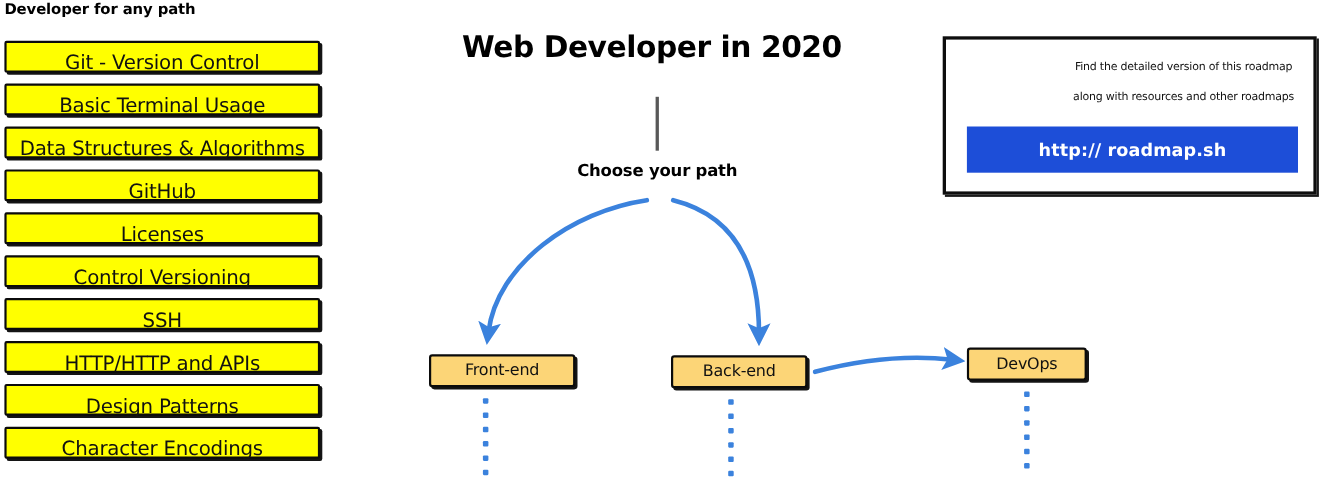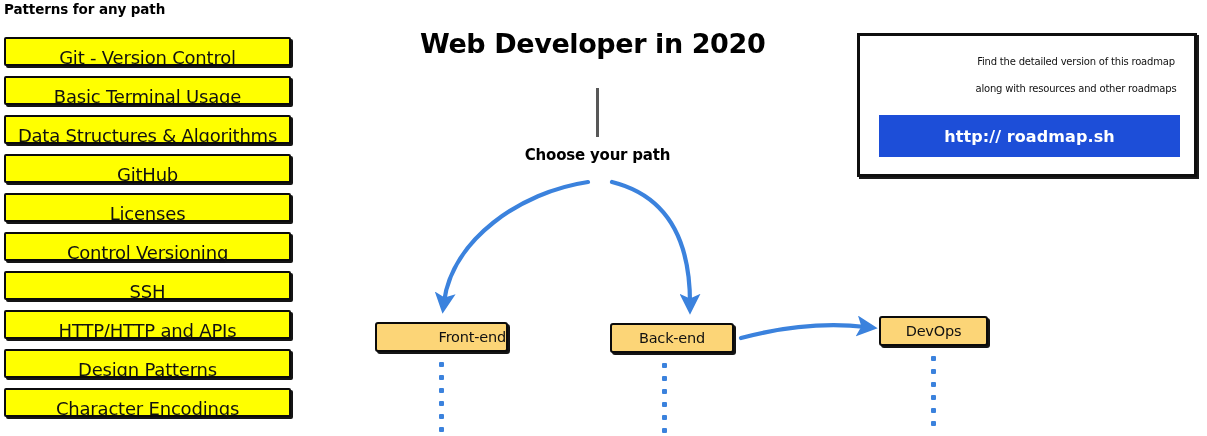--- a/index.html
+++ b/index.html
@@ -116,21 +116,21 @@
     display: flex;
     align-items: center;
     justify-content: center;
   }
   .path-label {
     font-size: 14.5px;
     color: #111111;
     letter-spacing: -0.2px;
     white-space: nowrap;
   }
-  #path-box-frontend { left: 375px; top: 322px; width: 133px; justify-content: flex-end; }
+  #path-box-frontend { left: 390px; top: 322px; width: 133px; }
   #path-box-backend  { left: 610px; top: 323px; width: 124px; }
   #path-box-devops   { left: 879px; top: 316px; width: 109px; }
 
   .dot-trail { position: absolute; }
   .dot-trail i {
     display: block;
     width: 5px;
     height: 5px;
     border-radius: 1px;
     background: #3b82dd;
@@ -181,21 +181,21 @@
     font-weight: bold;
     color: #ffffff;
     letter-spacing: 0.1px;
     white-space: nowrap;
   }
 </style>
 </head>
 <body>
 
 <div id="required-section">
-  <div id="required-heading">Patterns for any path</div>
+  <div id="required-heading">Developer for any path</div>
   <div id="required-list">
     <div class="req-item">
       <span class="req-label">Git - Version Control</span>
     </div>
     <div class="req-item">
       <span class="req-label">Basic Terminal Usage</span>
     </div>
     <div class="req-item">
       <span class="req-label">Data Structures &amp; Algorithms</span>
     </div>

